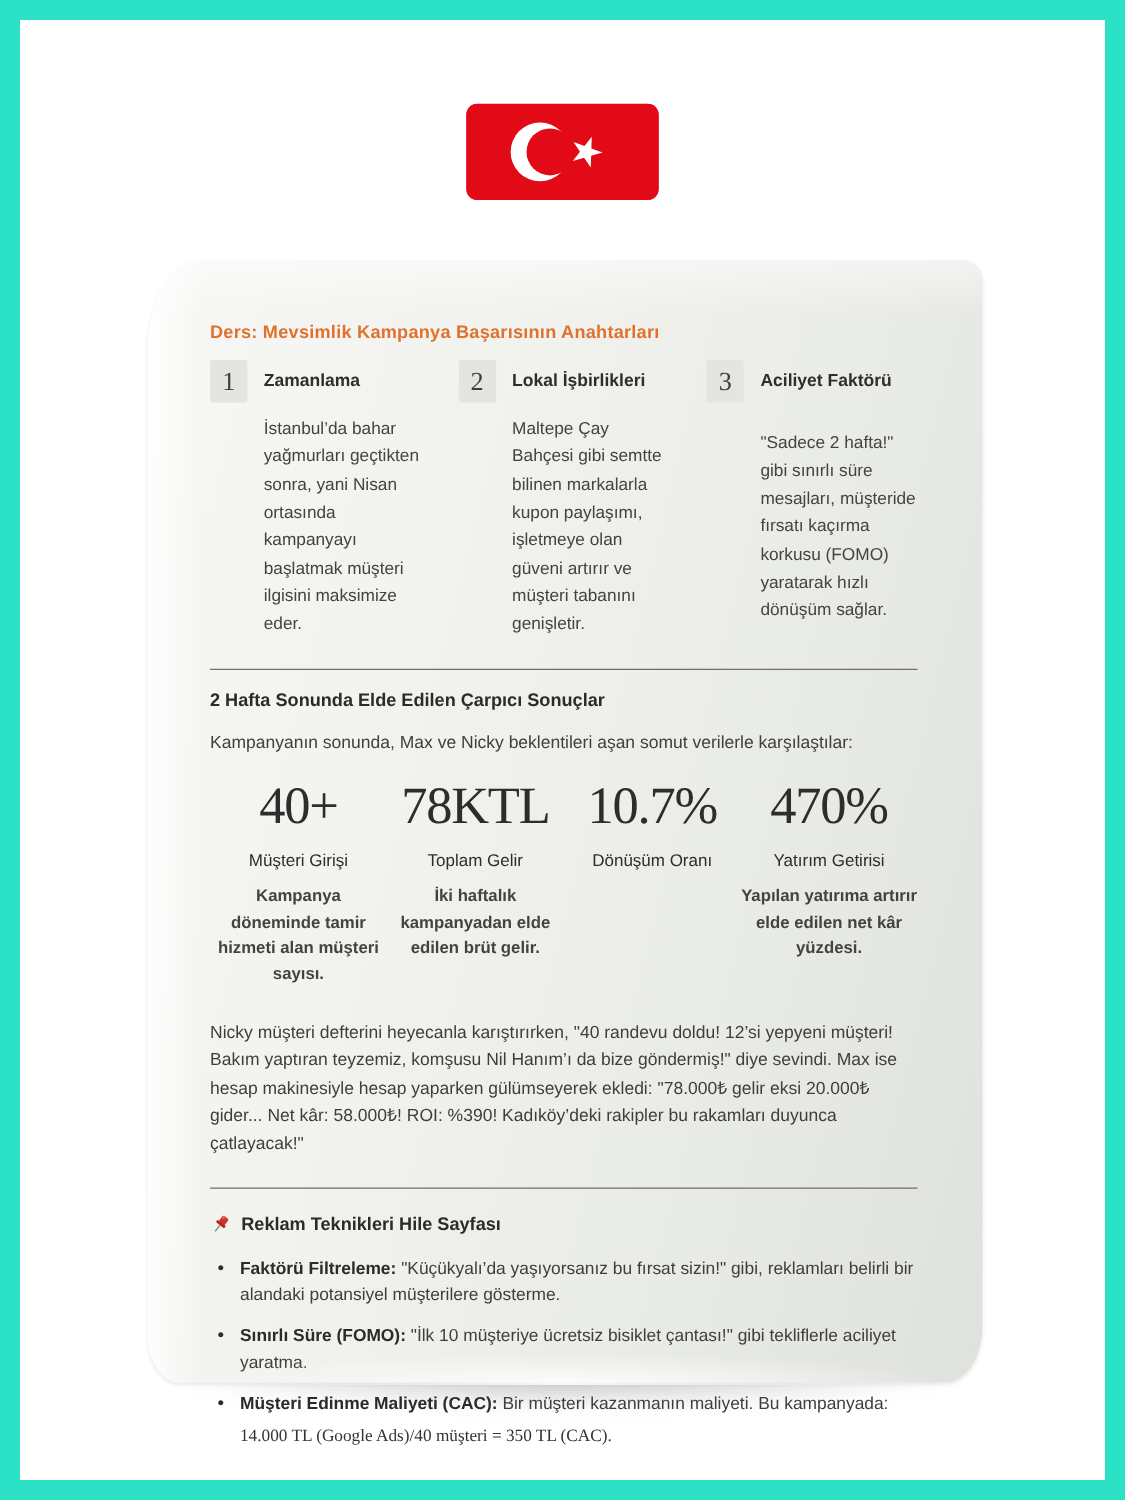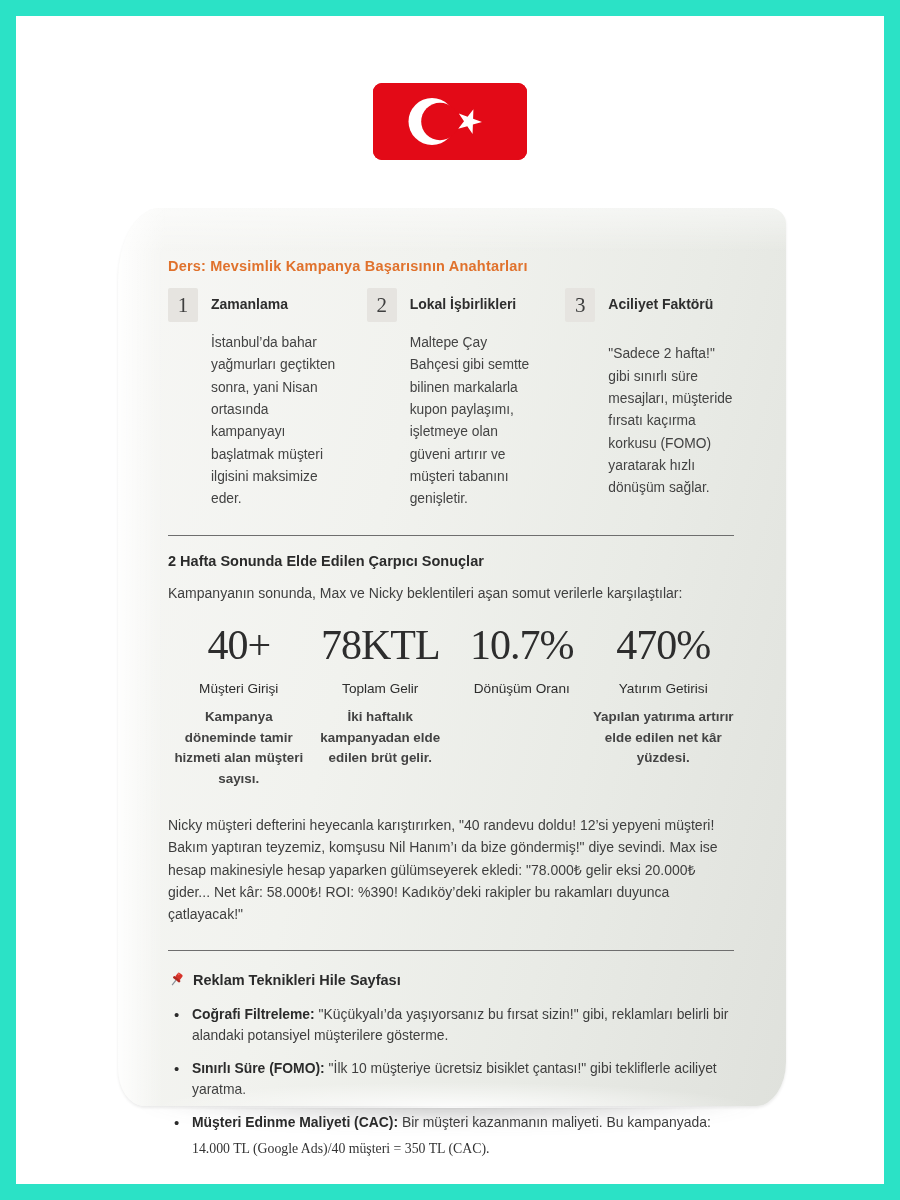--- a/index.html
+++ b/index.html
@@ -244,21 +244,21 @@
           <rect x="5" y="8.2" width="10" height="2.8" rx="1.2" fill="#b0271f"></rect>
           <circle cx="8.3" cy="3.4" r="1.1" fill="#ef6c5e"></circle>
           <rect x="9.3" y="11" width="1.4" height="7.4" fill="#8a8f96"></rect>
         </g>
       </svg>
       <span>Reklam Teknikleri Hile Sayfası</span>
     </div>
 
     <ul class="bullets">
       <li>
-        <span class="term">Coğrafi Filtreleme:</span>
+        <span class="term">Faktörü Filtreleme:</span>
         <span>"Küçükyalı’da yaşıyorsanız bu fırsat sizin!" gibi, reklamları belirli bir alandaki potansiyel müşterilere gösterme.</span>
       </li>
       <li>
         <span class="term">Sınırlı Süre (FOMO):</span>
         <span>"İlk 10 müşteriye ücretsiz bisiklet çantası!" gibi tekliflerle aciliyet yaratma.</span>
       </li>
       <li>
         <span class="term">Müşteri Edinme Maliyeti (CAC):</span>
         <span>Bir müşteri kazanmanın maliyeti. Bu kampanyada:</span>
         <div class="formula">14.000 TL (Google Ads)/40 müşteri = 350 TL (CAC).</div>

